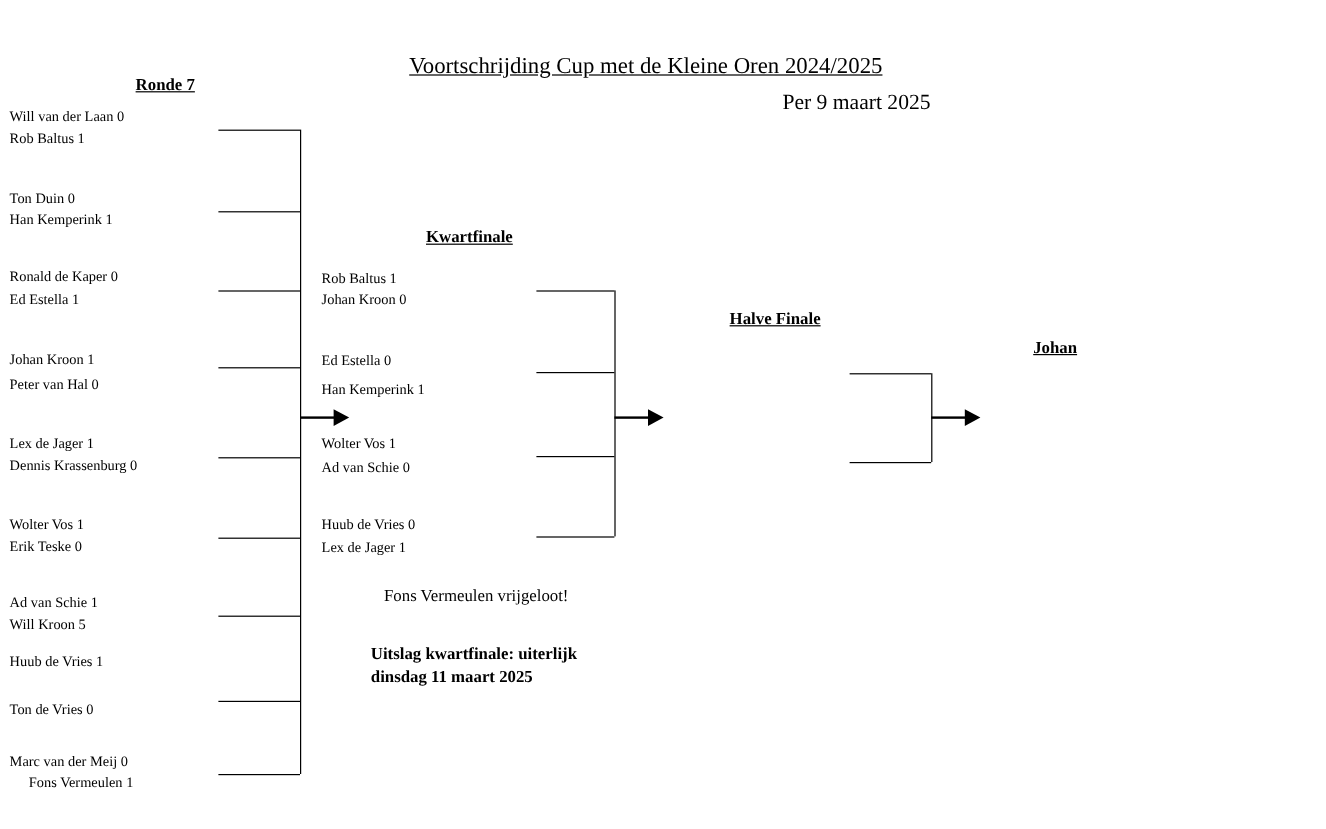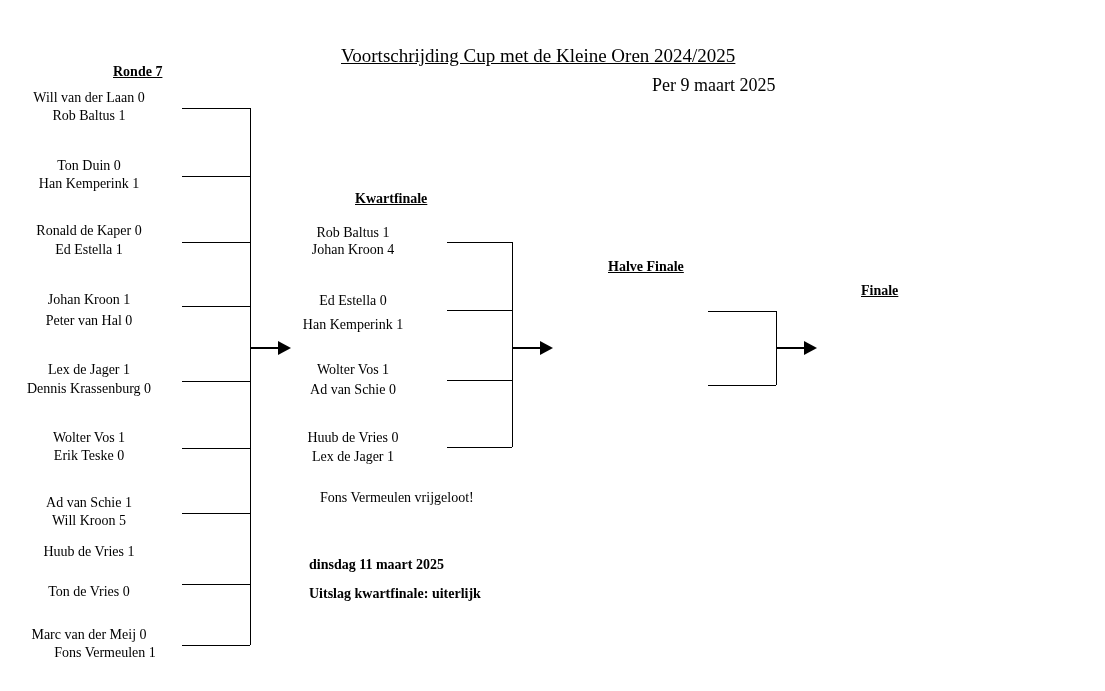--- a/index.html
+++ b/index.html
@@ -29,23 +29,24 @@
     font-size: 18px;
     white-space: nowrap;
   }
   .round-heading {
     font-size: 14px;
     font-weight: bold;
     text-decoration: underline;
     white-space: nowrap;
   }
   .player {
-    font-size: 14px;
+    font-size: 12px;
     white-space: nowrap;
-    text-align: center;
+    text-align: left;
+    padding-left: 8px;
   }
   .note {
     font-size: 14px;
     white-space: nowrap;
   }
   .note-bold {
     font-size: 14px;
     font-weight: bold;
     white-space: nowrap;
     line-height: 21px;
@@ -75,21 +76,21 @@
 <body>
 
 <div id="page">
 
   <div class="abs title" style="left:341px; top:45px;">Voortschrijding Cup met de Kleine Oren 2024/2025</div>
   <div class="abs subtitle" style="left:652px; top:75px;">Per 9 maart 2025</div>
 
   <div class="abs round-heading" style="left:113px; top:64px;">Ronde 7</div>
   <div class="abs round-heading" style="left:355px; top:191px;">Kwartfinale</div>
   <div class="abs round-heading" style="left:608px; top:259px;">Halve Finale</div>
-  <div class="abs round-heading" style="left:861px; top:283px;">Finale</div>
+  <div class="abs round-heading" style="left:861px; top:283px;">Johan</div>
 
   <div class="abs player" style="left:0px; top:90px; width:178px;">Will van der Laan 0</div>
   <div class="abs player" style="left:0px; top:108px; width:178px;">Rob Baltus 1</div>
 
   <div class="abs player" style="left:0px; top:158px; width:178px;">Ton Duin  0</div>
   <div class="abs player" style="left:0px; top:176px; width:178px;">Han Kemperink 1</div>
 
   <div class="abs player" style="left:0px; top:223px; width:178px;">Ronald de Kaper 0</div>
   <div class="abs player" style="left:0px; top:242px; width:178px;">Ed Estella 1</div>
 
@@ -120,21 +121,21 @@
   <div class="abs hline" style="left:182px; top:513px; width:68px;"></div>
   <div class="abs hline" style="left:182px; top:584px; width:68px;"></div>
   <div class="abs hline" style="left:182px; top:645px; width:68px;"></div>
 
   <div class="abs vline" style="left:250px; top:108px; height:537px;"></div>
 
   <div class="abs arrow-stem" style="left:250px; top:347px; width:30px;"></div>
   <div class="abs arrow" style="left:278px; top:341px;"></div>
 
   <div class="abs player" style="left:260px; top:225px; width:186px;">Rob Baltus 1</div>
-  <div class="abs player" style="left:260px; top:242px; width:186px;">Johan Kroon 4</div>
+  <div class="abs player" style="left:260px; top:242px; width:186px;">Johan Kroon 0</div>
 
   <div class="abs player" style="left:260px; top:293px; width:186px;">Ed Estella 0</div>
   <div class="abs player" style="left:260px; top:317px; width:186px;">Han Kemperink 1</div>
 
   <div class="abs player" style="left:260px; top:362px; width:186px;">Wolter Vos  1</div>
   <div class="abs player" style="left:260px; top:382px; width:186px;">Ad van Schie 0</div>
 
   <div class="abs player" style="left:260px; top:430px; width:186px;">Huub de Vries 0</div>
   <div class="abs player" style="left:260px; top:449px; width:186px;">Lex de Jager 1</div>
 
@@ -149,16 +150,16 @@
   <div class="abs arrow" style="left:540px; top:341px;"></div>
 
   <div class="abs hline" style="left:708px; top:311px; width:68px;"></div>
   <div class="abs hline" style="left:708px; top:385px; width:68px;"></div>
   <div class="abs vline" style="left:776px; top:311px; height:74px;"></div>
 
   <div class="abs arrow-stem" style="left:776px; top:347px; width:30px;"></div>
   <div class="abs arrow" style="left:804px; top:341px;"></div>
 
   <div class="abs note" style="left:320px; top:490px;">Fons Vermeulen  vrijgeloot!</div>
-  <div class="abs note-bold" style="left:309px; top:535px;margin-top:48px;">Uitslag kwartfinale:  uiterlijk</div>
+  <div class="abs note-bold" style="left:309px; top:535px;">Uitslag kwartfinale:  uiterlijk</div>
   <div class="abs note-bold" style="left:309px; top:554px;">dinsdag 11 maart 2025</div>
 
 </div>
 
 </body></html>

